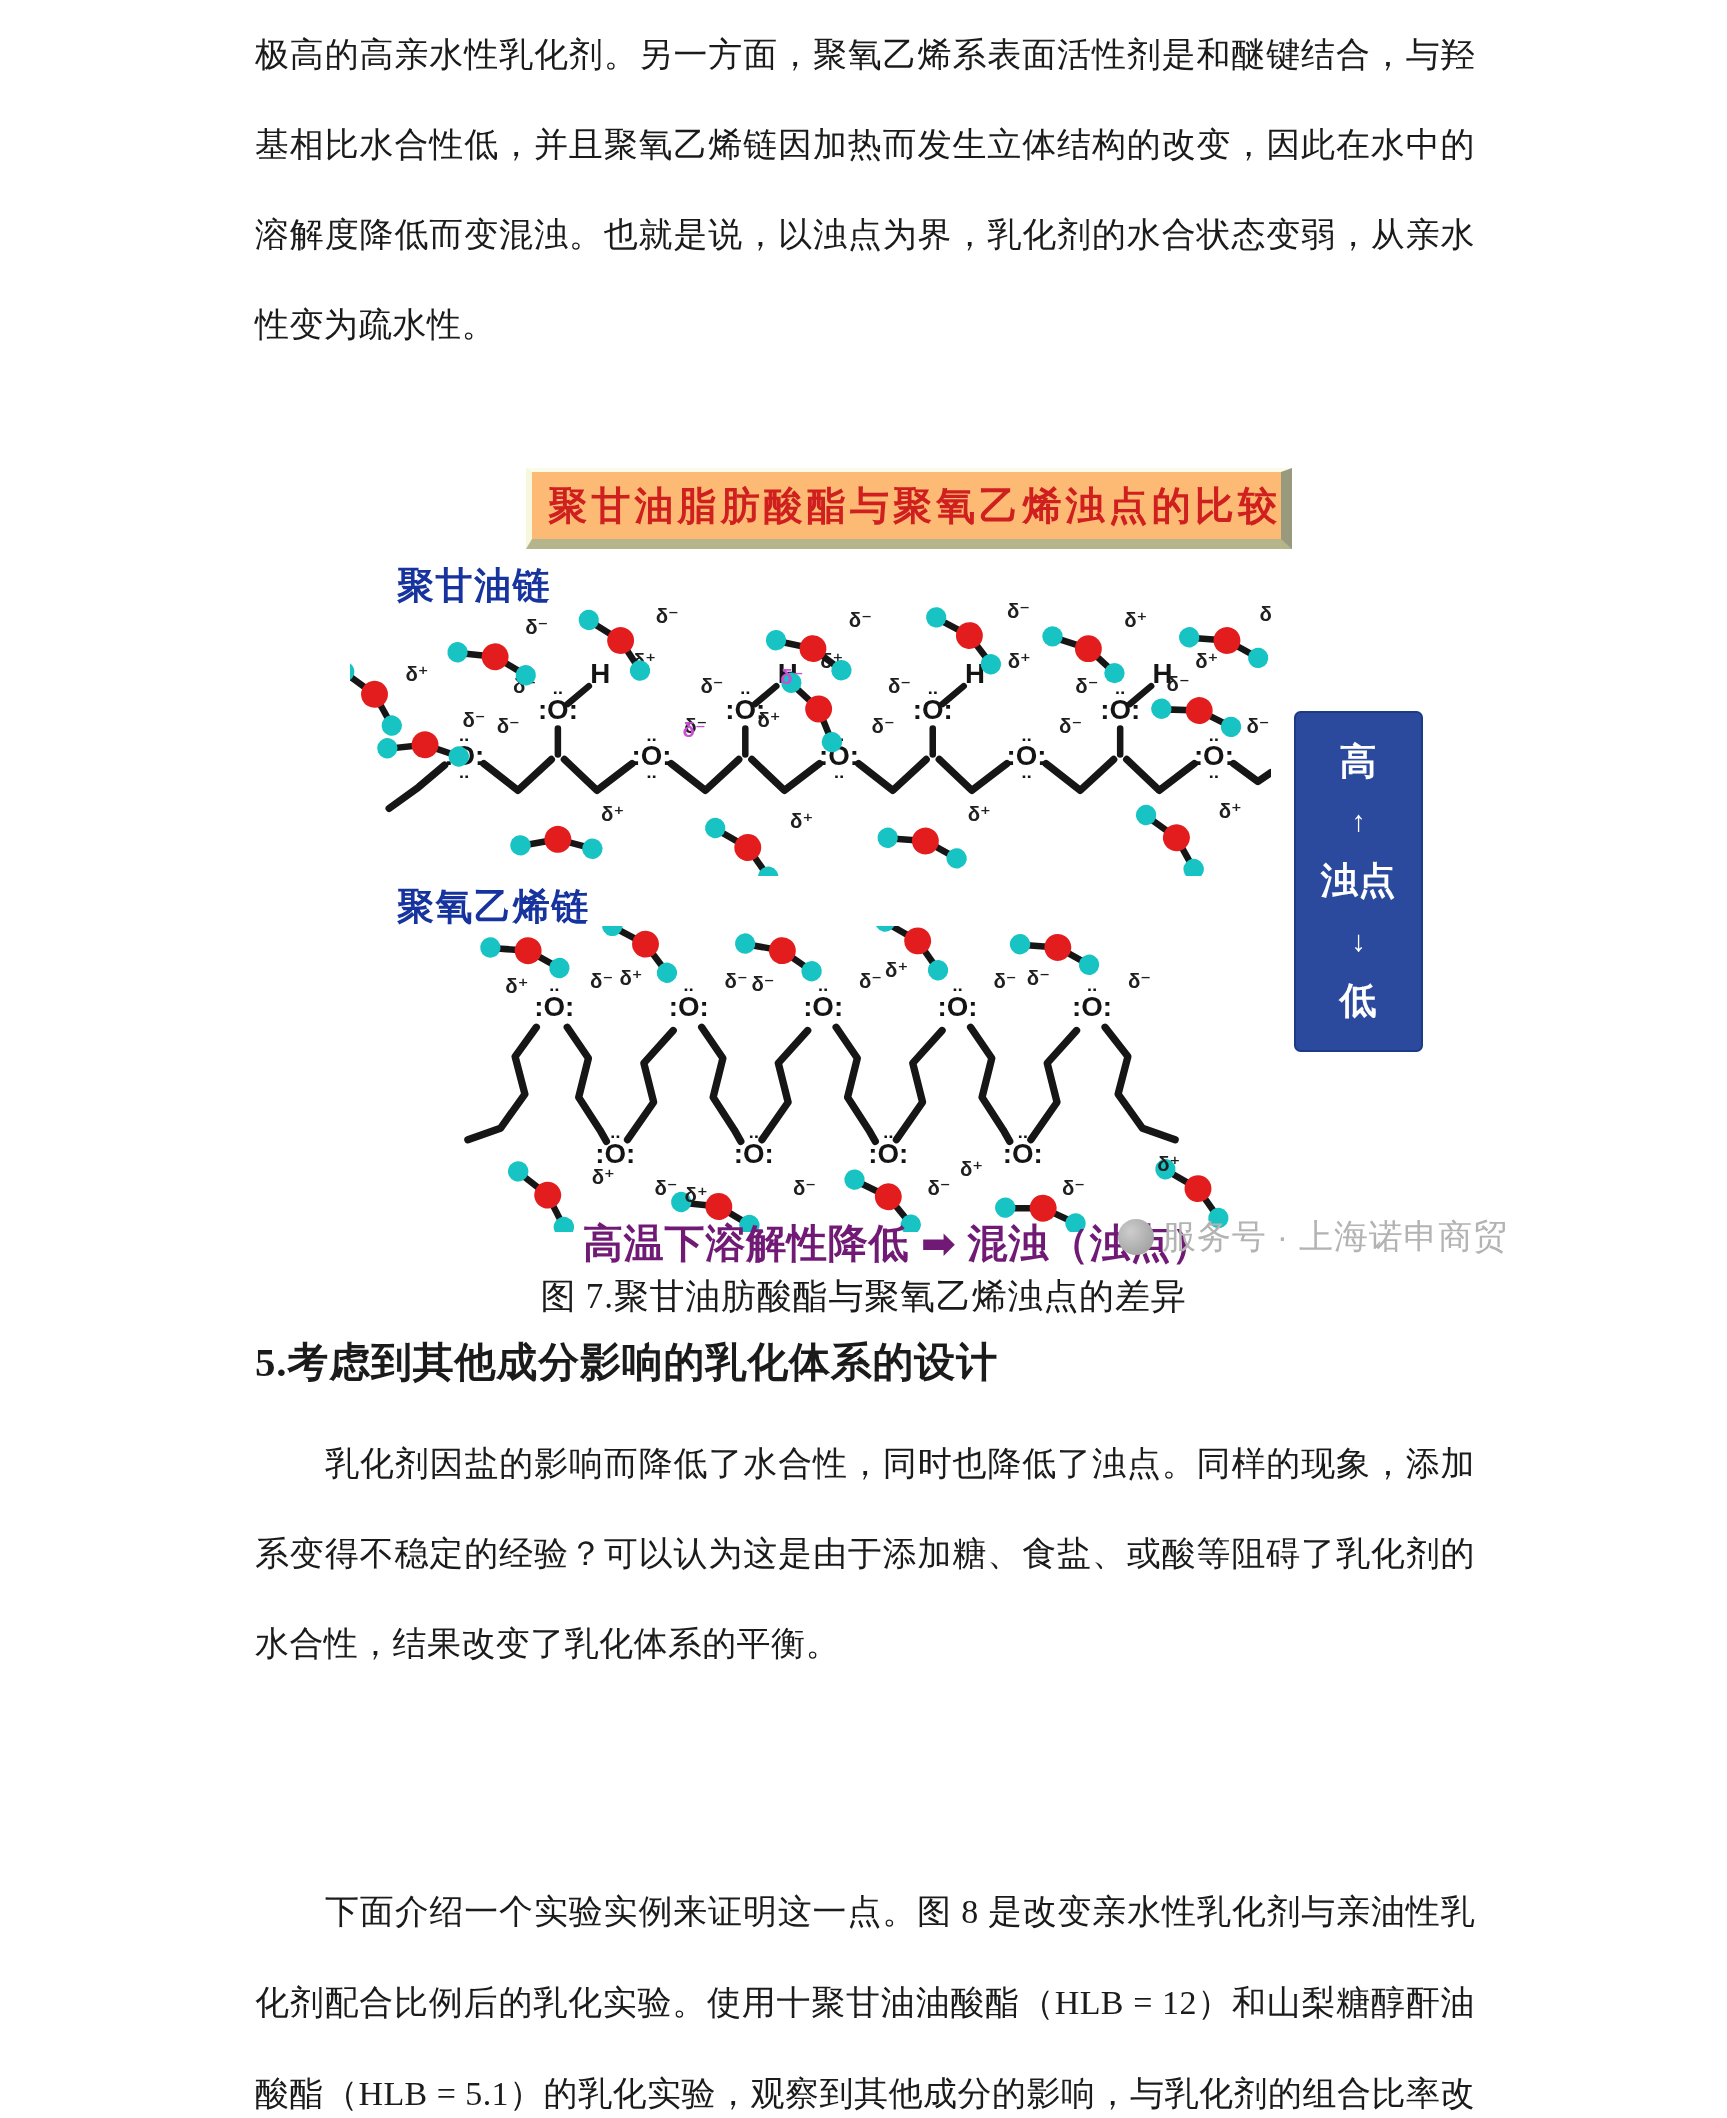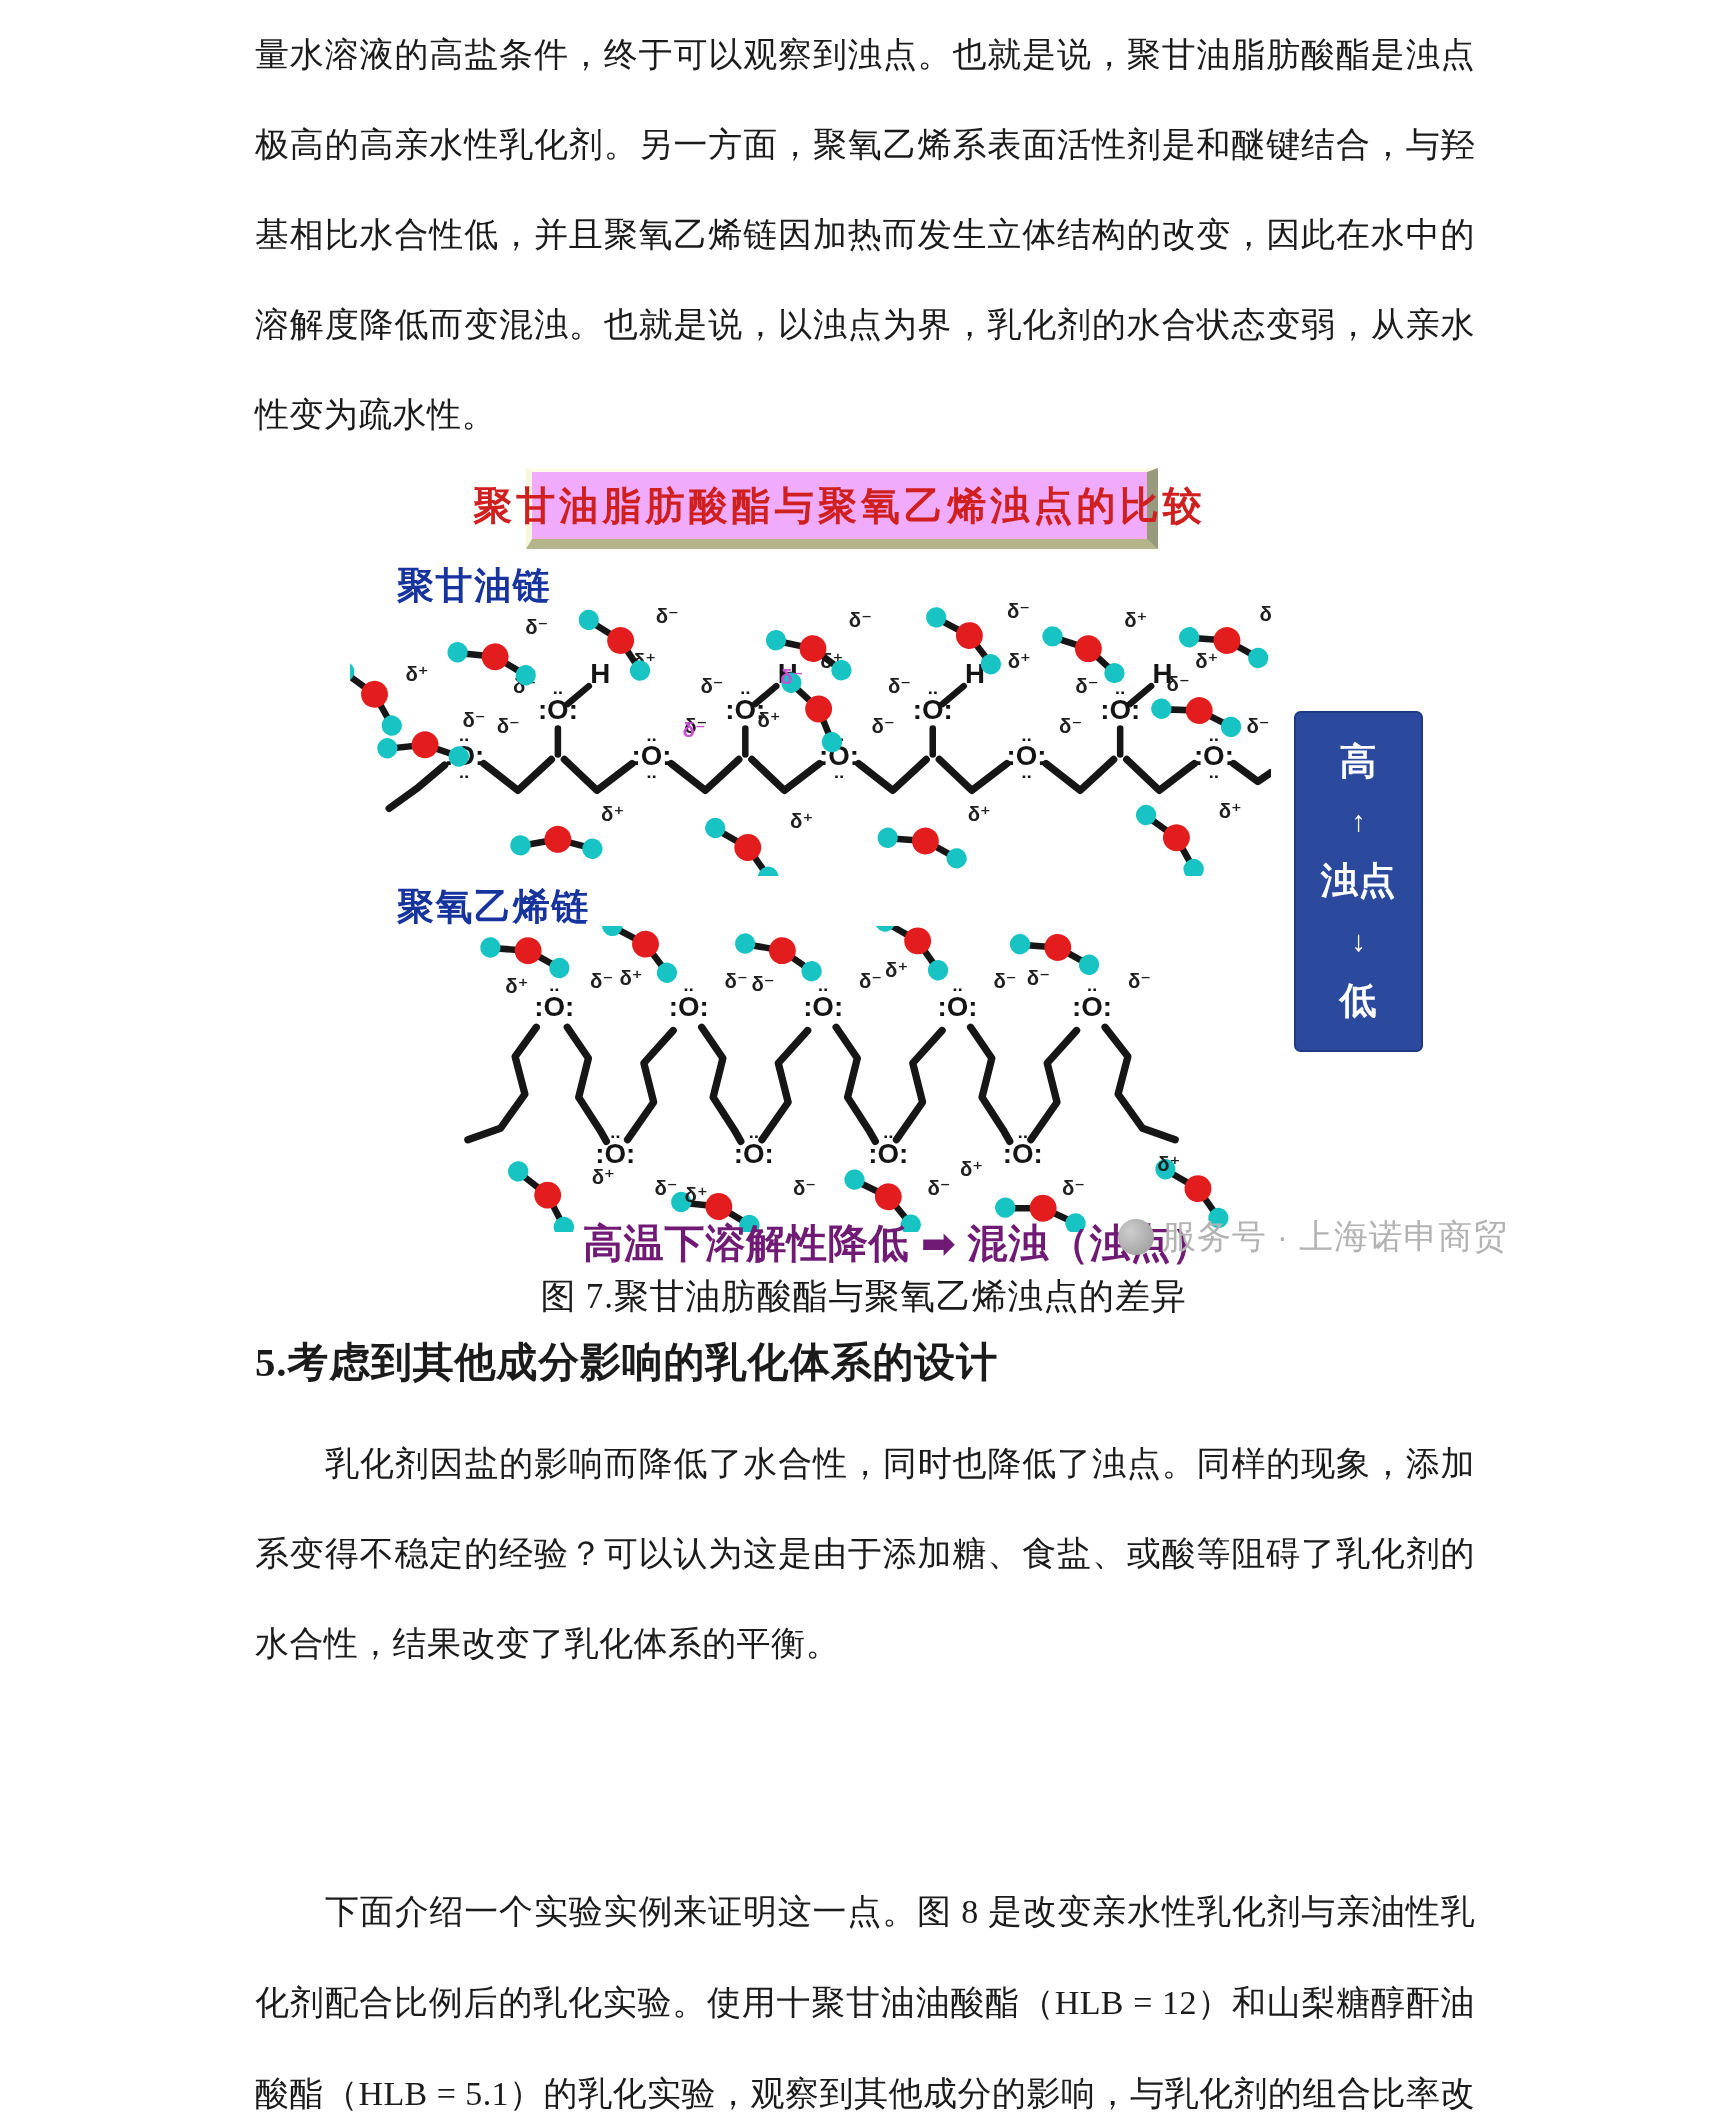--- a/index.html
+++ b/index.html
@@ -7,24 +7,24 @@
         font-family:"Liberation Serif","DejaVu Serif",serif;color:#1b1b1b;}
   
   .textblock{position:absolute;left:255px;width:1220px;}
   .line{font-size:34px;text-align:justify;text-align-last:justify;text-justify:inter-character;letter-spacing:0.4px;}
   .p1 .line{height:90px;line-height:90px;}
   .p2 .line{height:90px;line-height:90px;}
   .p3 .line{height:91px;line-height:91px;}
   .line.short{text-align-last:auto;}
   .line.indent{text-indent:70px;}
   
-  .banner{position:absolute;left:526px;top:468px;width:632px;height:81px;box-sizing:border-box;
-          background:#f0abfc;border-top:4.9px solid #fbfbe9;border-left:6.5px solid #f7f7dd;
+  .banner{position:absolute;left:526px;top:468px;width:766px;height:81px;box-sizing:border-box;
+          background:#fdba74;border-top:4.9px solid #fbfbe9;border-left:6.5px solid #f7f7dd;
           border-bottom:10.6px solid #b5b58c;border-right:11.4px solid #99997e;
-          display:flex;align-items:center;justify-content:center;}
+          display:flex;align-items:center;justify-content:flex-end;}
   .banner-title{font-family:"Liberation Sans","DejaVu Sans",sans-serif;font-weight:900;
                 font-size:39px;color:#cf1f1f;letter-spacing:4.1px;white-space:nowrap;}
   .chainlabel{position:absolute;font-family:"Liberation Sans","DejaVu Sans",sans-serif;
               font-weight:800;font-size:37px;color:#16339e;letter-spacing:1.6px;white-space:nowrap;text-align:center;}
   .diagram{position:absolute;}
   .bluebox{position:absolute;left:1294px;top:711px;width:129px;height:341px;background:#2b4a9e;
            border:2.4px solid #1d3a85;border-radius:6.5px;box-sizing:border-box;
            display:flex;flex-direction:column;align-items:center;justify-content:space-between;
            padding:24.4px 0;color:#ffffff;font-family:"Liberation Sans","DejaVu Sans",sans-serif;}
   .bluebox .zh{font-size:37px;font-weight:700;letter-spacing:0.8px;}
@@ -51,21 +51,20 @@
   .bond{stroke:#161616;stroke-width:9;fill:none;stroke-linecap:round;stroke-linejoin:round;}
   .pbond{stroke:#161616;stroke-width:8;fill:none;stroke-linecap:round;}
   .wbond{stroke:#161616;stroke-width:8;}
 </style>
 </head>
 <body>
 
 <div class="page">
 
   <div class="textblock p1" style="top:9.8px;">
-    <div class="line">量水溶液的高盐条件，终于可以观察到浊点。也就是说，聚甘油脂肪酸酯是浊点</div>
     <div class="line">极高的高亲水性乳化剂。另一方面，聚氧乙烯系表面活性剂是和醚键结合，与羟</div>
     <div class="line">基相比水合性低，并且聚氧乙烯链因加热而发生立体结构的改变，因此在水中的</div>
     <div class="line">溶解度降低而变混浊。也就是说，以浊点为界，乳化剂的水合状态变弱，从亲水</div>
     <div class="line short">性变为疏水性。</div>
   </div>
 
   <div class="banner">
     <span class="banner-title">聚甘油脂肪酸酯与聚氧乙烯浊点的比较</span>
   </div>
 

